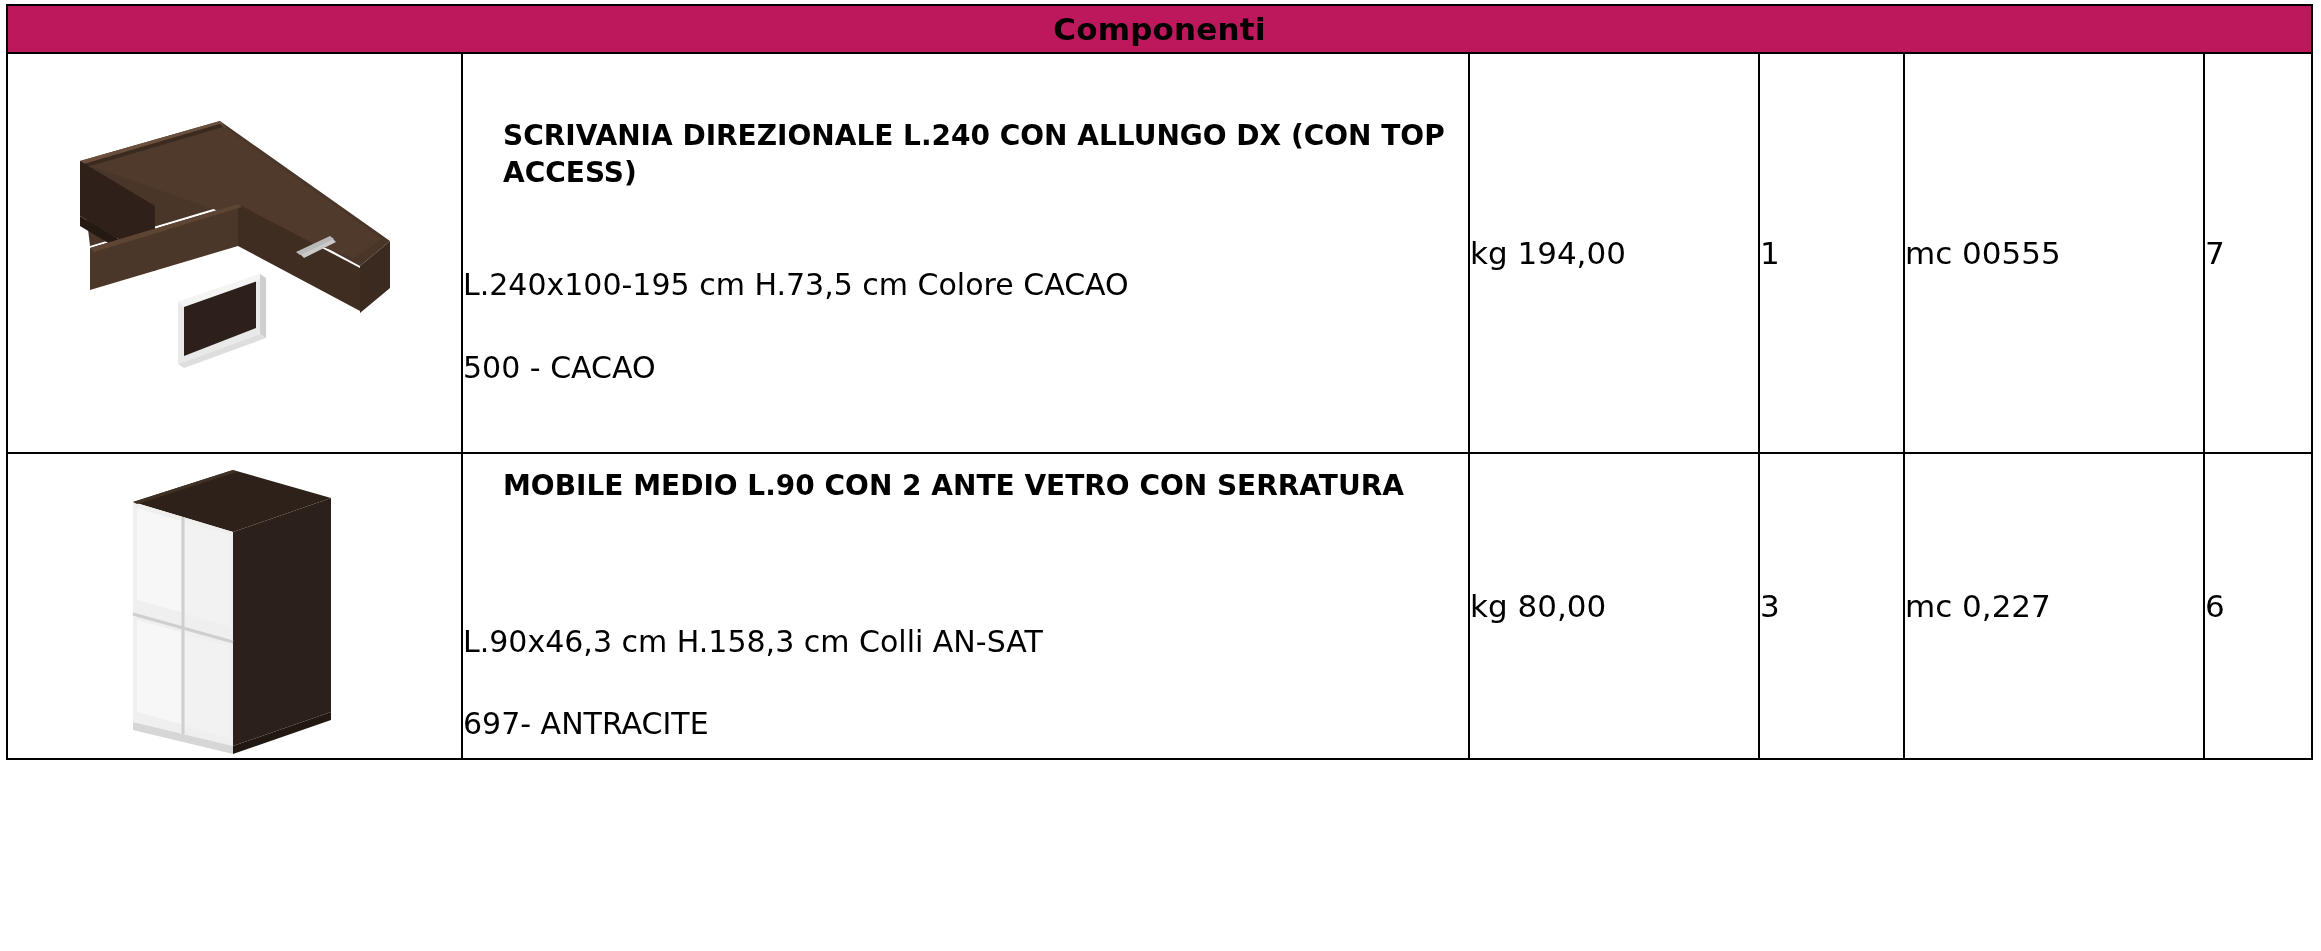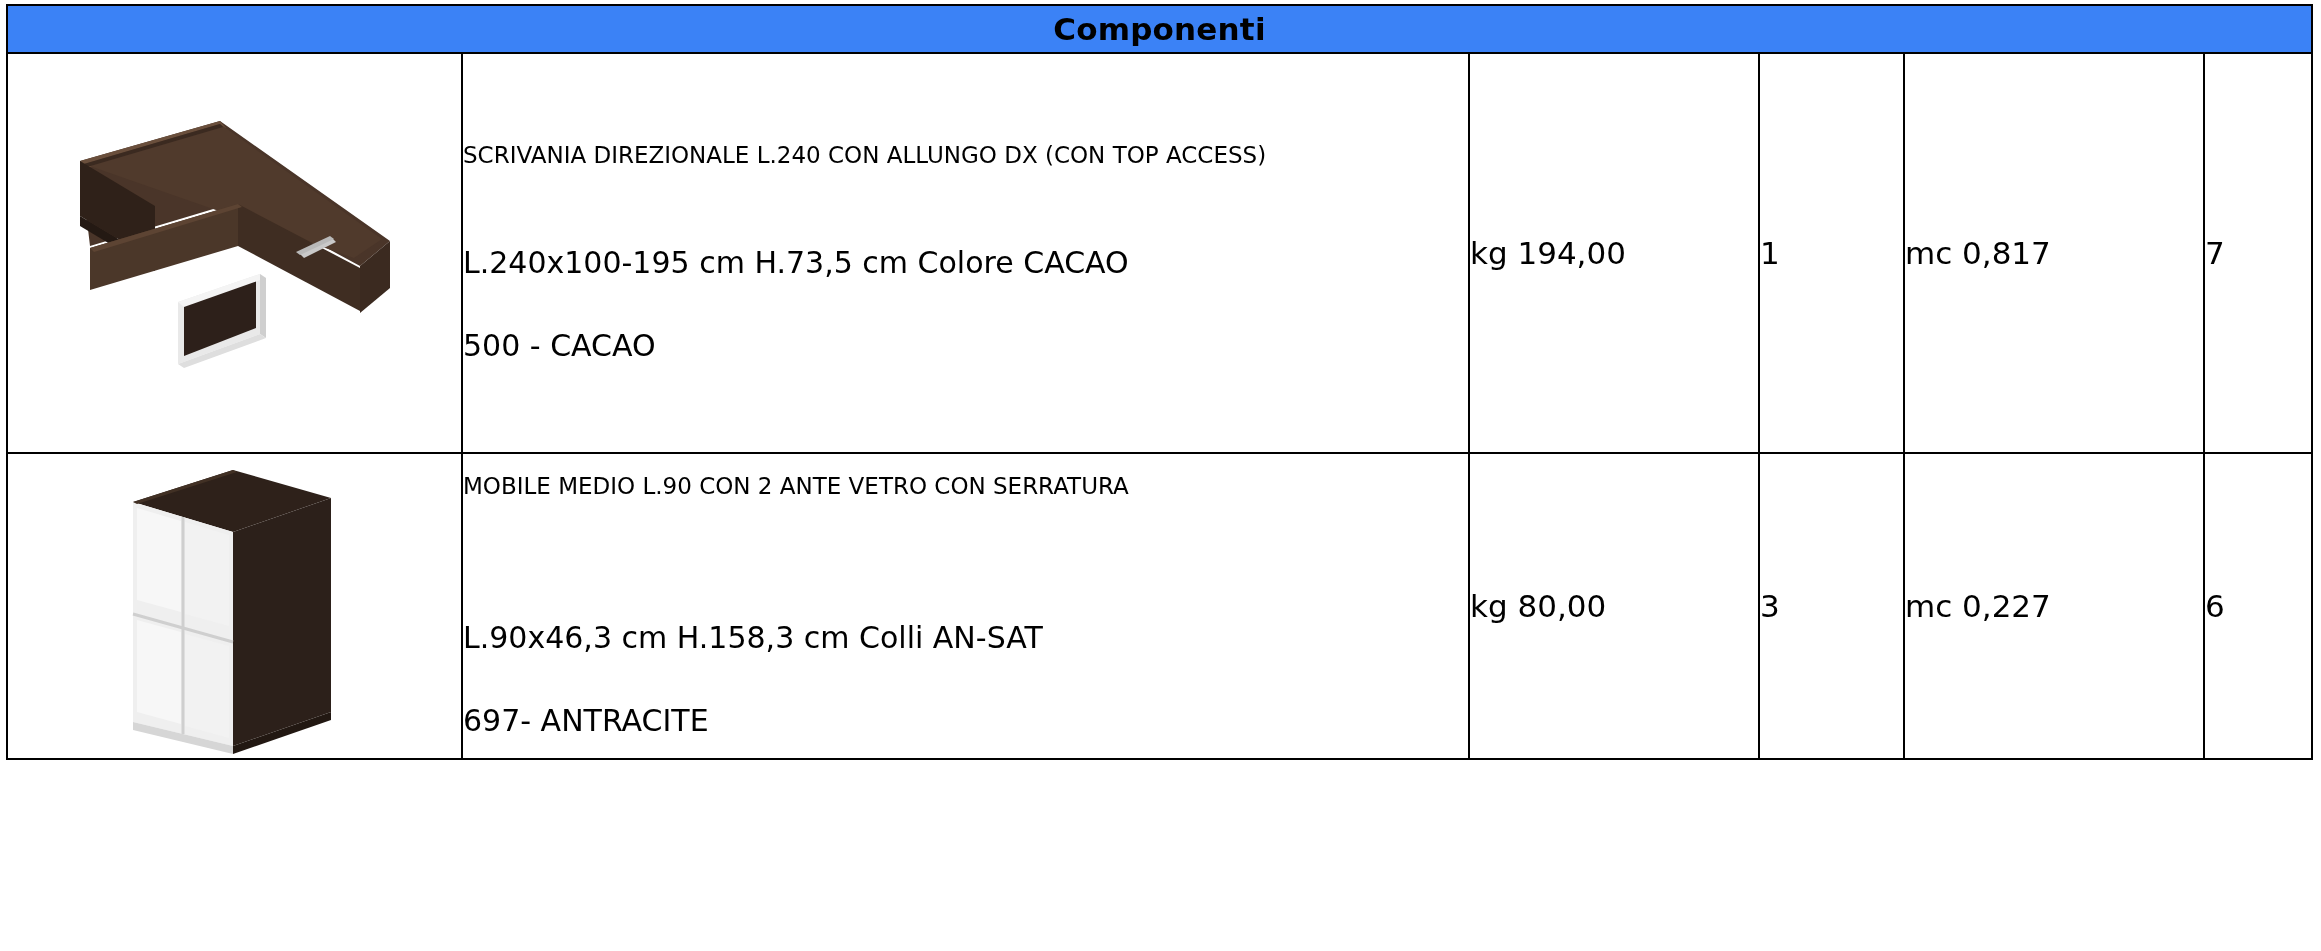--- a/index.html
+++ b/index.html
@@ -24,21 +24,21 @@
     table-layout: fixed;
     width: 2307px;
   }
   table.components td, table.components th {
     border: 2px solid #000000;
     padding: 0;
     vertical-align: middle;
   }
   
   .title-cell {
-    background: #3b82f6;
+    background: #be185d;
     text-align: center;
     font-weight: bold;
     font-size: 31px;
     height: 46px;
     letter-spacing: 0.2px;
   }
   
   .hdr {
     background: #ffffff;
     text-align: center;
@@ -57,23 +57,24 @@
     vertical-align: middle;
     padding: 8px 0;
   }
   .desc-cell {
     padding: 22px 34px 22px 34px;
     vertical-align: middle;
     font-size: 30px;
     line-height: 1.35;
   }
   .desc-title {
-    font-weight: normal;
-    font-size: 23px;
+    font-weight: bold;
+    font-size: 28px;
     line-height: 1.32;
+    margin-left: 40px;
   }
   .desc-gap {
     height: 30px;
   }
   .desc-gap.big {
     height: 74px;
   }
   .desc-sub {
     font-size: 30px;
     line-height: 1.33;
@@ -152,21 +153,21 @@
         </span>
       </td>
       <td class="desc-cell">
         <div class="desc-title">SCRIVANIA DIREZIONALE L.240 CON ALLUNGO DX (CON TOP ACCESS)</div>
         <div class="desc-gap"></div>
         <div class="desc-sub">L.240x100-195 cm H.73,5 cm Colore CACAO</div>
         <div class="desc-sub">500 - CACAO</div>
       </td>
       <td class="num-cell">kg 194,00</td>
       <td class="num-cell">1</td>
-      <td class="num-cell">mc 0,817</td>
+      <td class="num-cell">mc 00555</td>
       <td class="num-cell">7</td>
     </tr>
 
     <tr class="row-2">
       <td class="img-cell">
         <span class="illus">
           <svg width="240" height="300" viewBox="0 0 240 300" xmlns="http://www.w3.org/2000/svg">
 
             <polygon points="18,48 118,16 216,44 118,78" fill="#2e211a"></polygon>
 

